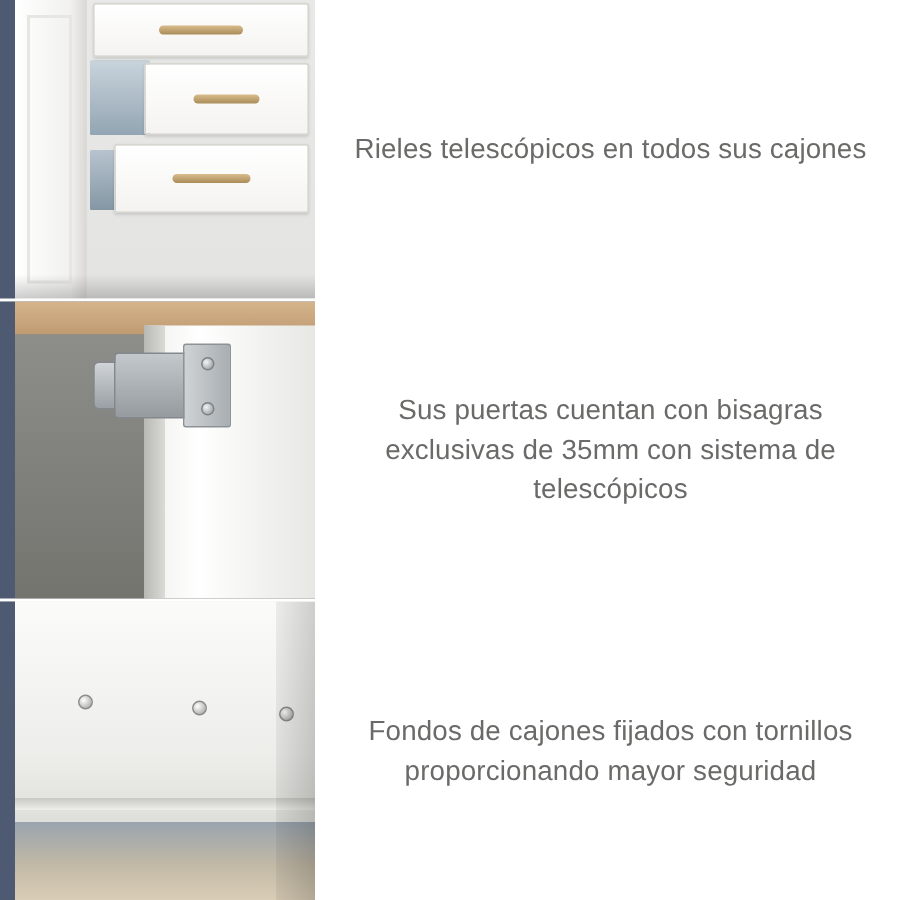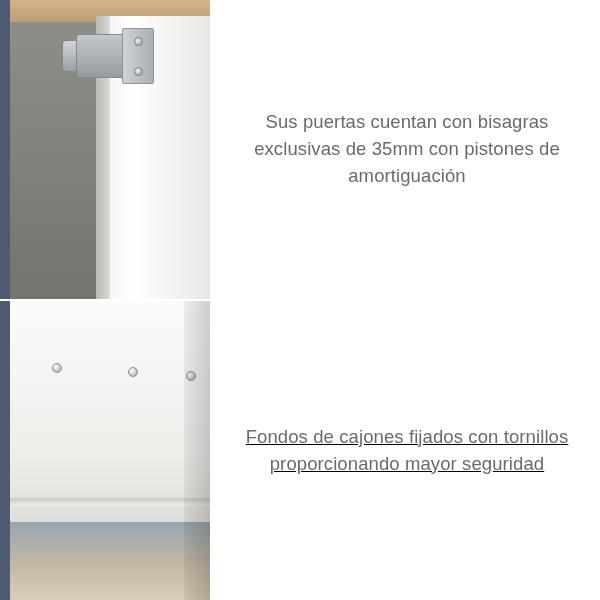--- a/index.html
+++ b/index.html
@@ -41,21 +41,20 @@
     position: relative;
     flex: 1 1 0;
     display: flex;
     align-items: stretch;
     border-bottom: 2px solid #ffffff;
     box-sizing: border-box;
     background: #ffffff;
   }
   .feature-row:last-child {
     border-bottom: none;
-    text-decoration: underline;
   }
   .row-accent {
     width: 10px;
     flex: 0 0 10px;
     background: #4e5a72;
   }
   .photo {
     flex: 0 0 200px;
     position: relative;
     overflow: hidden;
@@ -226,37 +225,58 @@
 </style>
 </head>
 <body>
 
 <div class="page">
 
   <div class="left-bar"></div>
 
   <div class="feature-list">
 
+    <div class="feature-row">
+      <div class="row-accent"></div>
+      <div class="photo p1">
+        <div class="panel-left"></div>
+        <div class="slide s1"></div>
+        <div class="slide s2"></div>
+        <div class="drawer d1">
+            <span class="handle"></span>
+          </div>
+        <div class="drawer d2">
+            <span class="handle"></span>
+          </div>
+        <div class="drawer d3">
+            <span class="handle"></span>
+          </div>
+        <div class="shadow-bottom"></div>
+      </div>
+      <div class="caption">
+        <div class="caption-text">Rieles telescópicos en todos sus cajones</div>
+      </div>
+    </div>
 
     <div class="feature-row">
       <div class="row-accent"></div>
       <div class="photo p2">
         <div class="wood"></div>
         <div class="wall"></div>
         <div class="door"></div>
         <div class="door-edge"></div>
         <div class="hinge-cup"></div>
         <div class="hinge-arm"></div>
         <div class="hinge-plate">
           <span class="screw" style="left:11px;top:8px;"></span>
           <span class="screw" style="left:11px;top:38px;"></span>
         </div>
       </div>
       <div class="caption">
-        <div class="caption-text">Sus puertas cuentan con bisagras exclusivas de 35mm con pistones de amortiguación</div>
+        <div class="caption-text">Sus puertas cuentan con bisagras exclusivas de 35mm con sistema de telescópicos</div>
       </div>
     </div>
 
 
     <div class="feature-row">
       <div class="row-accent"></div>
       <div class="photo p4">
         <div class="panel"></div>
         <div class="edge"></div>
         <div class="floor"></div>

